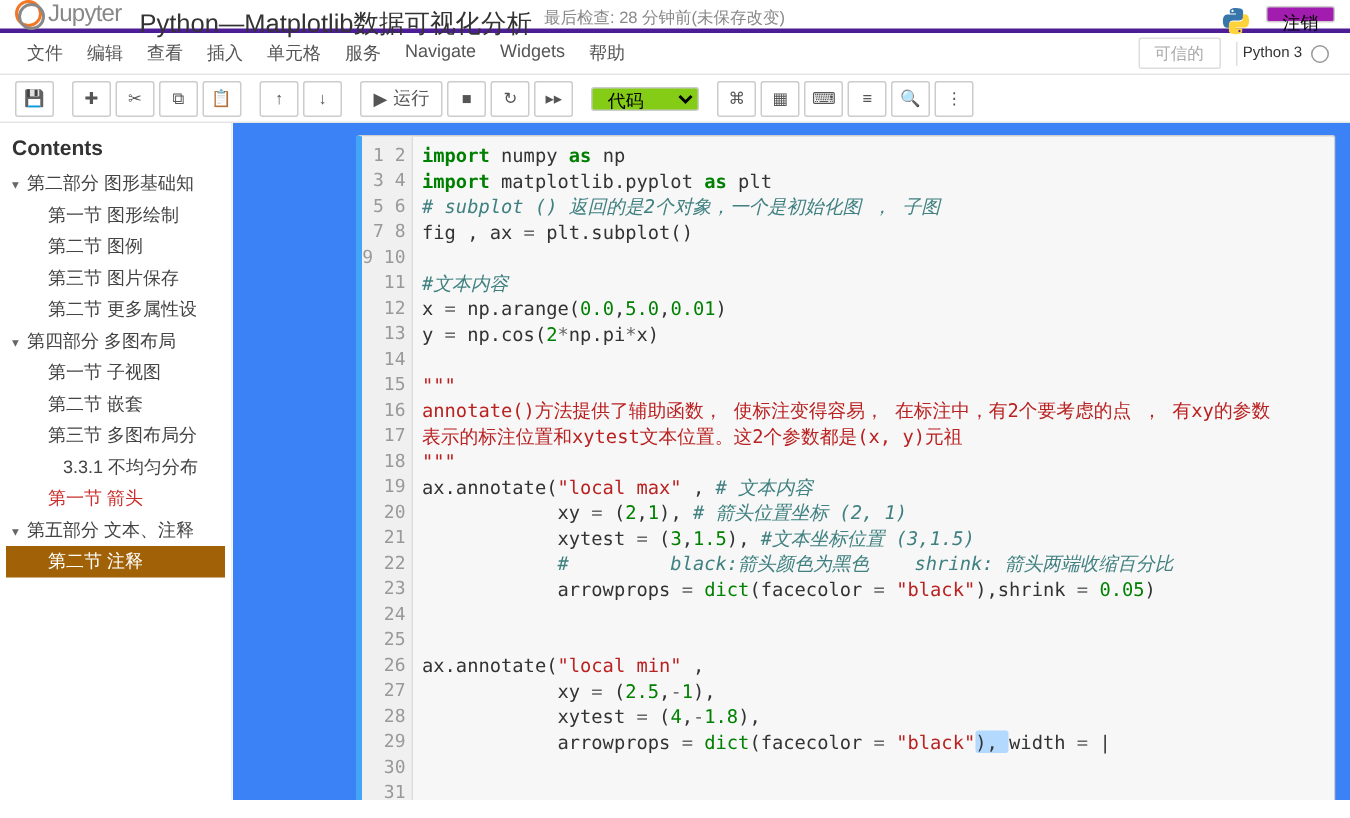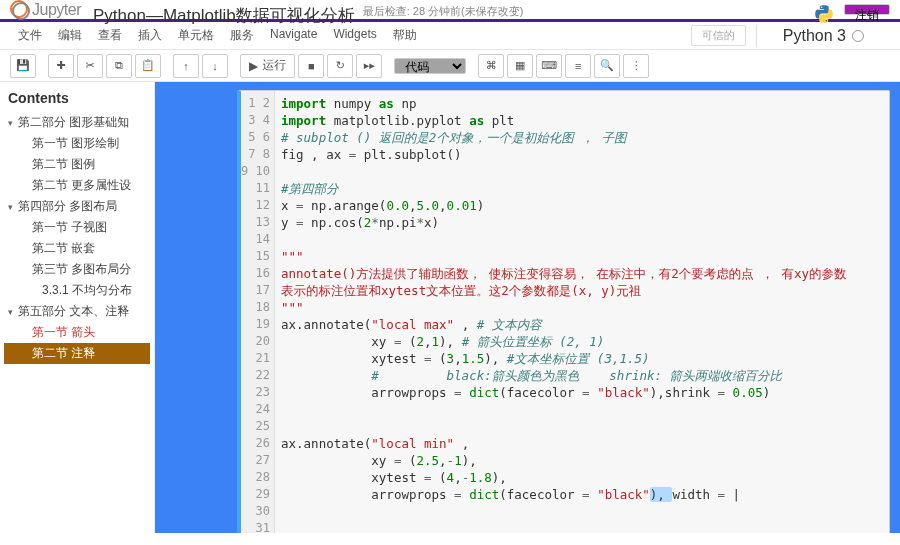--- a/index.html
+++ b/index.html
@@ -13,27 +13,27 @@
 .logo-text{font-size:16px;color:#888;letter-spacing:-0.5px}
 .title{font-size:17px;color:#333;margin-right:8px}
 .savestatus{font-size:11px;color:#888}
 .spacer{flex:1}
 .py-icon{width:20px;height:20px;margin-right:10px}
 .btn-logout{padding:2px 10px;border:1px solid #ccc;border-radius:2px;background:#a21caf;font-size:12px;cursor:pointer}
 .menubar{display:flex;align-items:center;padding:0 10px;height:28px;border-bottom:1px solid #e5e5e5;gap:4px}
 .menu-item{padding:3px 8px;font-size:12px;color:#555;cursor:pointer}
 .menubar .spacer{flex:1}
 .trusted{padding:2px 10px;border:1px solid #ddd;border-radius:2px;font-size:11px;color:#aaa;margin-right:6px}
-.kernel{border-left:1px solid #ddd;padding:2px 26px;font-size:16px;display:flex;align-items:center;gap:6px}
+.kernel{border-left:1px solid #ddd;padding:2px 4px;font-size:10px;display:flex;align-items:center;gap:6px}
 .kernel-ind{width:12px;height:12px;border:1px solid #999;border-radius:50%}
 .toolbar{display:flex;align-items:center;padding:4px 10px;height:32px;border-bottom:1px solid #e5e5e5;gap:3px}
 .tb-btn{width:26px;height:24px;border:1px solid #ccc;background:#fff;border-radius:2px;display:flex;align-items:center;justify-content:center;font-size:11px;cursor:pointer;color:#555}
 .tb-sep{width:6px}
 .tb-run{display:flex;align-items:center;gap:4px;padding:0 8px;width:auto;font-size:12px}
-.tb-select{height:16px;border:1px solid #ccc;border-radius:2px;font-size:12px;padding:0 20px 0 6px;background:#a3a3a3}
+.tb-select{height:16px;border:1px solid #ccc;border-radius:2px;font-size:12px;padding:0 20px 0 6px;background:#84cc16}
 .main{display:flex;height:calc(100% - 94px)}
 .sidebar{width:155px;padding:8px 4px;border-right:1px solid #eee;overflow:hidden;font-size:12px}
 .sidebar h3{font-size:14px;font-weight:bold;margin-bottom:6px;padding-left:4px}
 .toc-item{padding:2px 0 2px 4px;color:#444;cursor:pointer;white-space:nowrap;overflow:hidden;text-overflow:ellipsis}
 .toc-item.l1{padding-left:4px}
 .toc-item.l2{padding-left:18px}
 .toc-item.l3{padding-left:28px}
 .toc-item .caret{display:inline-block;width:10px;color:#666;font-size:9px}
 .toc-item.active{background:#a16207;color:#fff}
 .toc-item.current{color:#c9302c}
@@ -118,28 +118,29 @@
   <button class="tb-btn">⋮</button>
 </div>
 
 <div class="main">
   <div class="sidebar">
     <h3>Contents</h3>
     <div id="toc-list">
         <div class="toc-item l1"><span class="caret">▾</span>第二部分 图形基础知</div>
         <div class="toc-item l2"><span class="caret"></span>第一节 图形绘制</div>
         <div class="toc-item l2"><span class="caret"></span>第二节 图例</div>
+        <div class="toc-item l2"><span class="caret"></span>第三节 图片保存</div>
         <div class="toc-item l2"><span class="caret"></span>第二节 更多属性设</div>
         <div class="toc-item l1"><span class="caret">▾</span>第四部分 多图布局</div>
         <div class="toc-item l2"><span class="caret"></span>第一节 子视图</div>
         <div class="toc-item l2"><span class="caret"></span>第二节 嵌套</div>
         <div class="toc-item l2"><span class="caret"></span>第三节 多图布局分</div>
         <div class="toc-item l3"><span class="caret"></span>3.3.1 不均匀分布</div>
+        <div class="toc-item l2 current"><span class="caret"></span>第一节 箭头</div>
         <div class="toc-item l1"><span class="caret">▾</span>第五部分 文本、注释</div>
-        <div class="toc-item l2 current"><span class="caret"></span>第一节 箭头</div>
         <div class="toc-item l2 active"><span class="caret"></span>第二节 注释</div>
       </div>
   </div>
   <div class="notebook">
     <div class="cell running">
       <div class="prompt" style="visibility:hidden">In [ ]:</div>
       <div class="code-area">
         <div class="gutter" id="gutter">1
 2
 3
@@ -170,21 +171,21 @@
 28
 29
 30
 31
 </div>
         <div class="code" id="code"><span class="kw">import</span> numpy <span class="kw">as</span> np
 <span class="kw">import</span> matplotlib.pyplot <span class="kw">as</span> plt
 <span class="cm"># subplot () 返回的是2个对象，一个是初始化图 ， 子图</span>
 fig , ax <span class="op">=</span> plt.subplot()
 
-<span class="cm">#第四部分</span>
+<span class="cm">#文本内容</span>
 x <span class="op">=</span> np.arange(<span class="num">0.0</span>,<span class="num">5.0</span>,<span class="num">0.01</span>)
 y <span class="op">=</span> np.cos(<span class="num">2</span><span class="op">*</span>np.pi<span class="op">*</span>x)
 
 <span class="cm2">"""</span>
 <span class="cm2">annotate()方法提供了辅助函数， 使标注变得容易， 在标注中，有2个要考虑的点 ， 有xy的参数</span>
 <span class="cm2">表示的标注位置和xytest文本位置。这2个参数都是(x, y)元祖</span>
 <span class="cm2">"""</span>
 ax.annotate(<span class="str">"local max"</span> , <span class="cm"># 文本内容</span>
             xy <span class="op">=</span> (<span class="num">2</span>,<span class="num">1</span>), <span class="cm"># 箭头位置坐标 (2, 1)</span>
             xytest <span class="op">=</span> (<span class="num">3</span>,<span class="num">1.5</span>), <span class="cm">#文本坐标位置 (3,1.5)</span>

